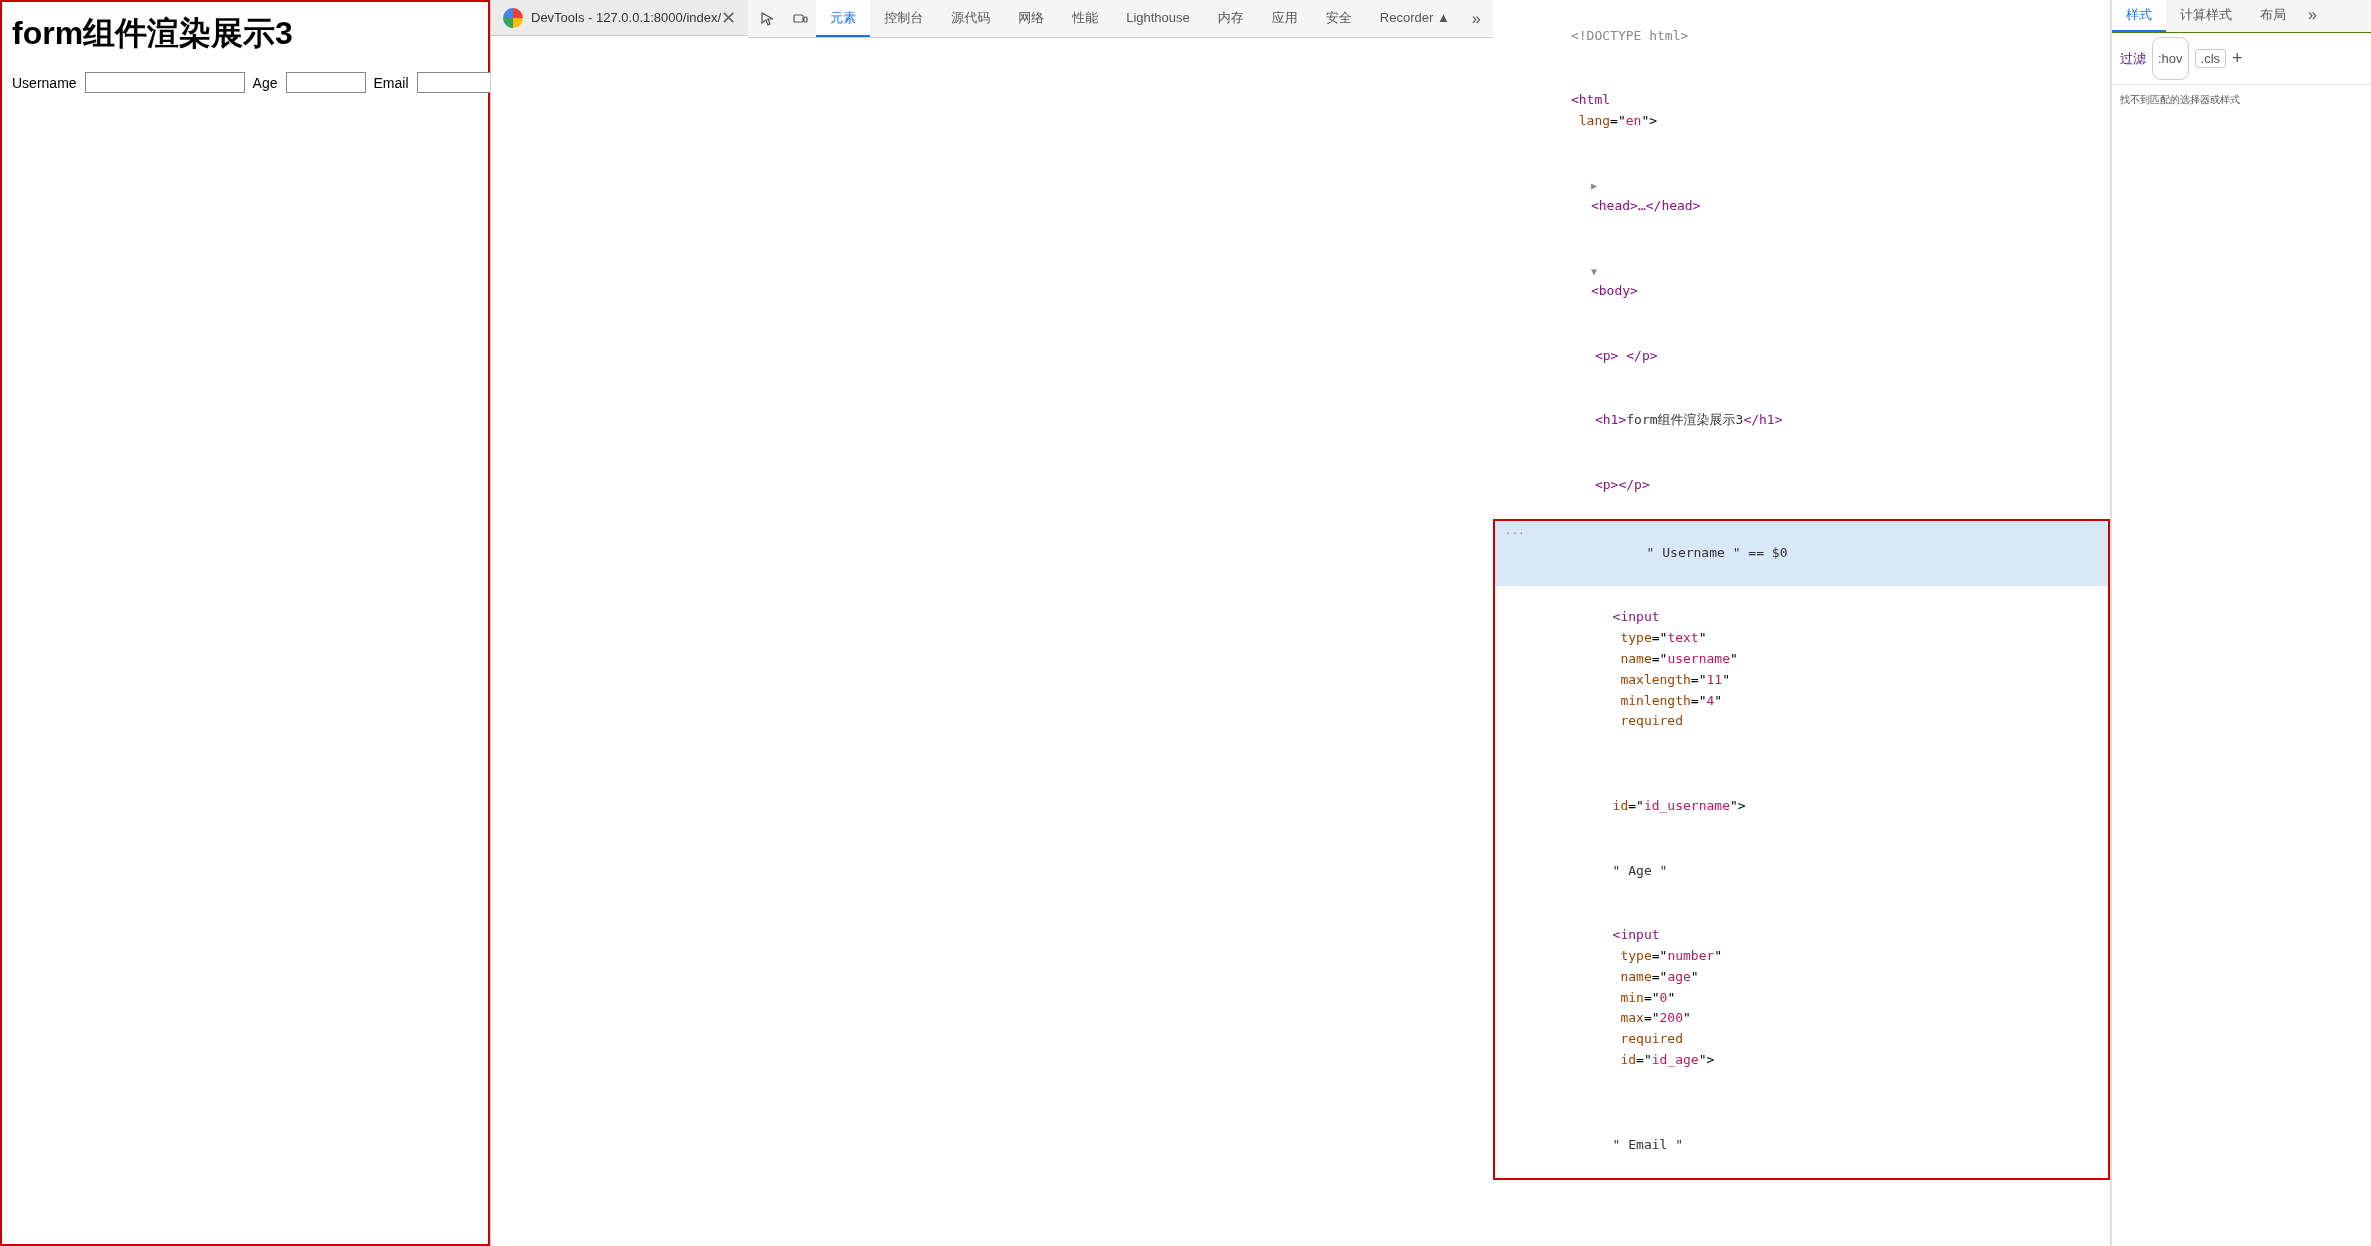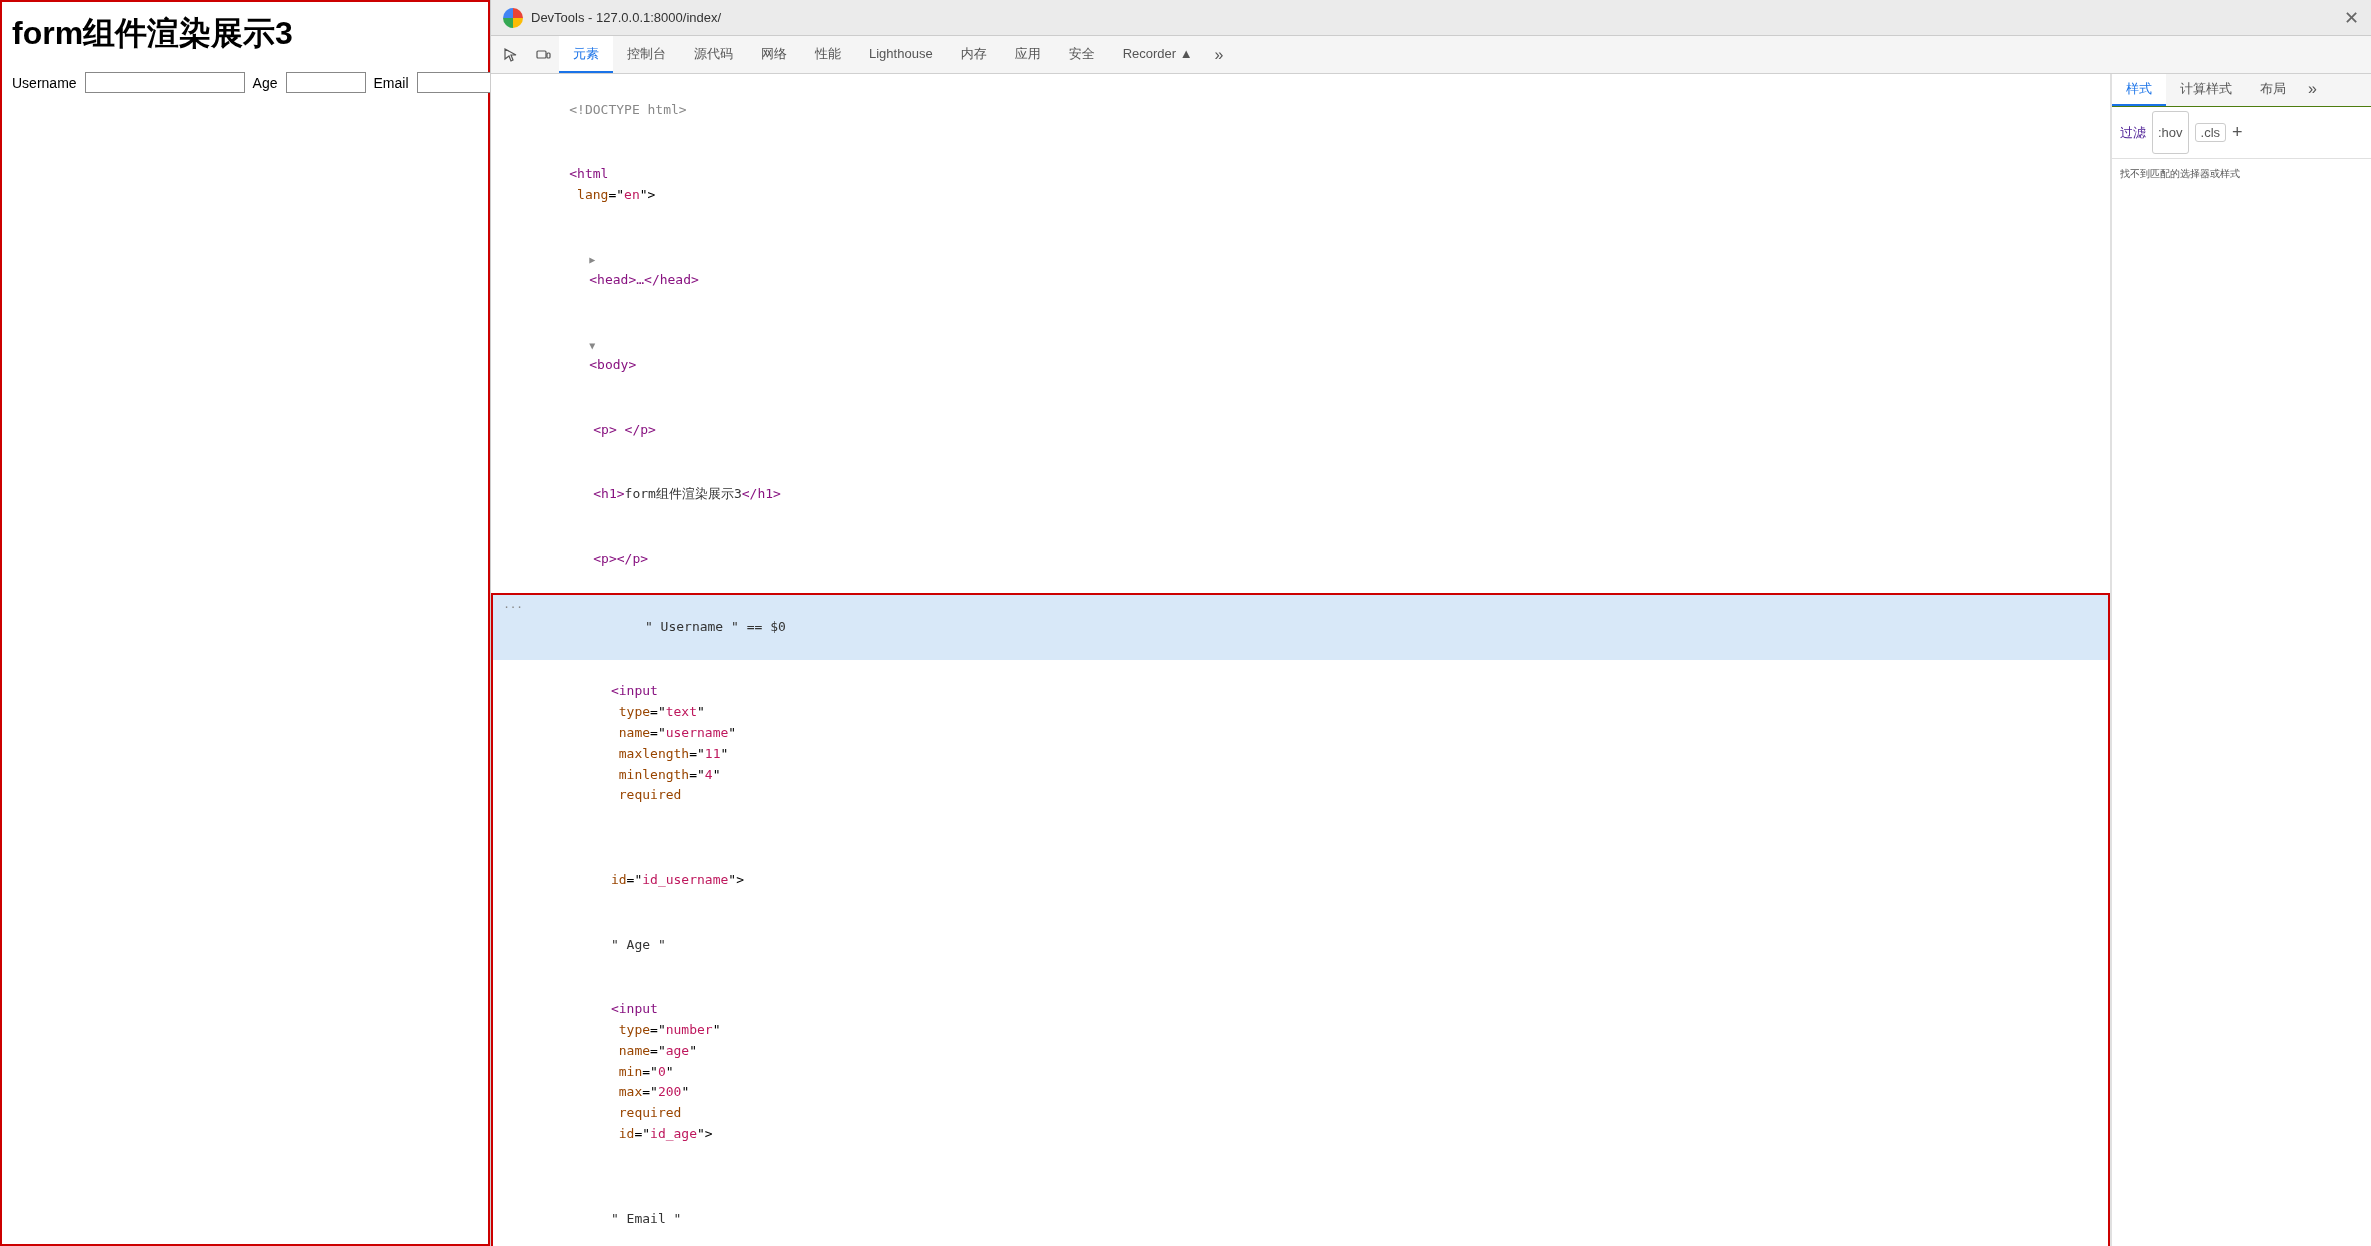--- a/index.html
+++ b/index.html
@@ -39,21 +39,21 @@
 
     .input-username { width: 160px; }
     .input-age { width: 80px; }
     .input-email { width: 120px; }
 
     
     .devtools-panel {
       flex: 1;
       background: #ffffff;
       display: flex;
-      flex-direction: column;
+      flex-direction: row;
       border-left: 1px solid #ccc;
     }
 
     
     .devtools-titlebar {
       background: #ebebeb;
       padding: 6px 12px;
       font-size: 13px;
       color: #333;
       display: flex;
@@ -237,21 +237,21 @@
     .filter-label {
       font-size: 13px;
       color: #4c1d95;
     }
 
     .filter-hov {
       font-size: 13px;
       color: #555;
       border: 1px solid #ccc;
       padding: 13px 5px;
-      border-radius: 3px;
+      border-radius: 9px;
       cursor: pointer;
     }
 
     .filter-cls {
       font-size: 13px;
       color: #555;
       border: 1px solid #ccc;
       padding: 1px 5px;
       border-radius: 3px;
       cursor: pointer;

